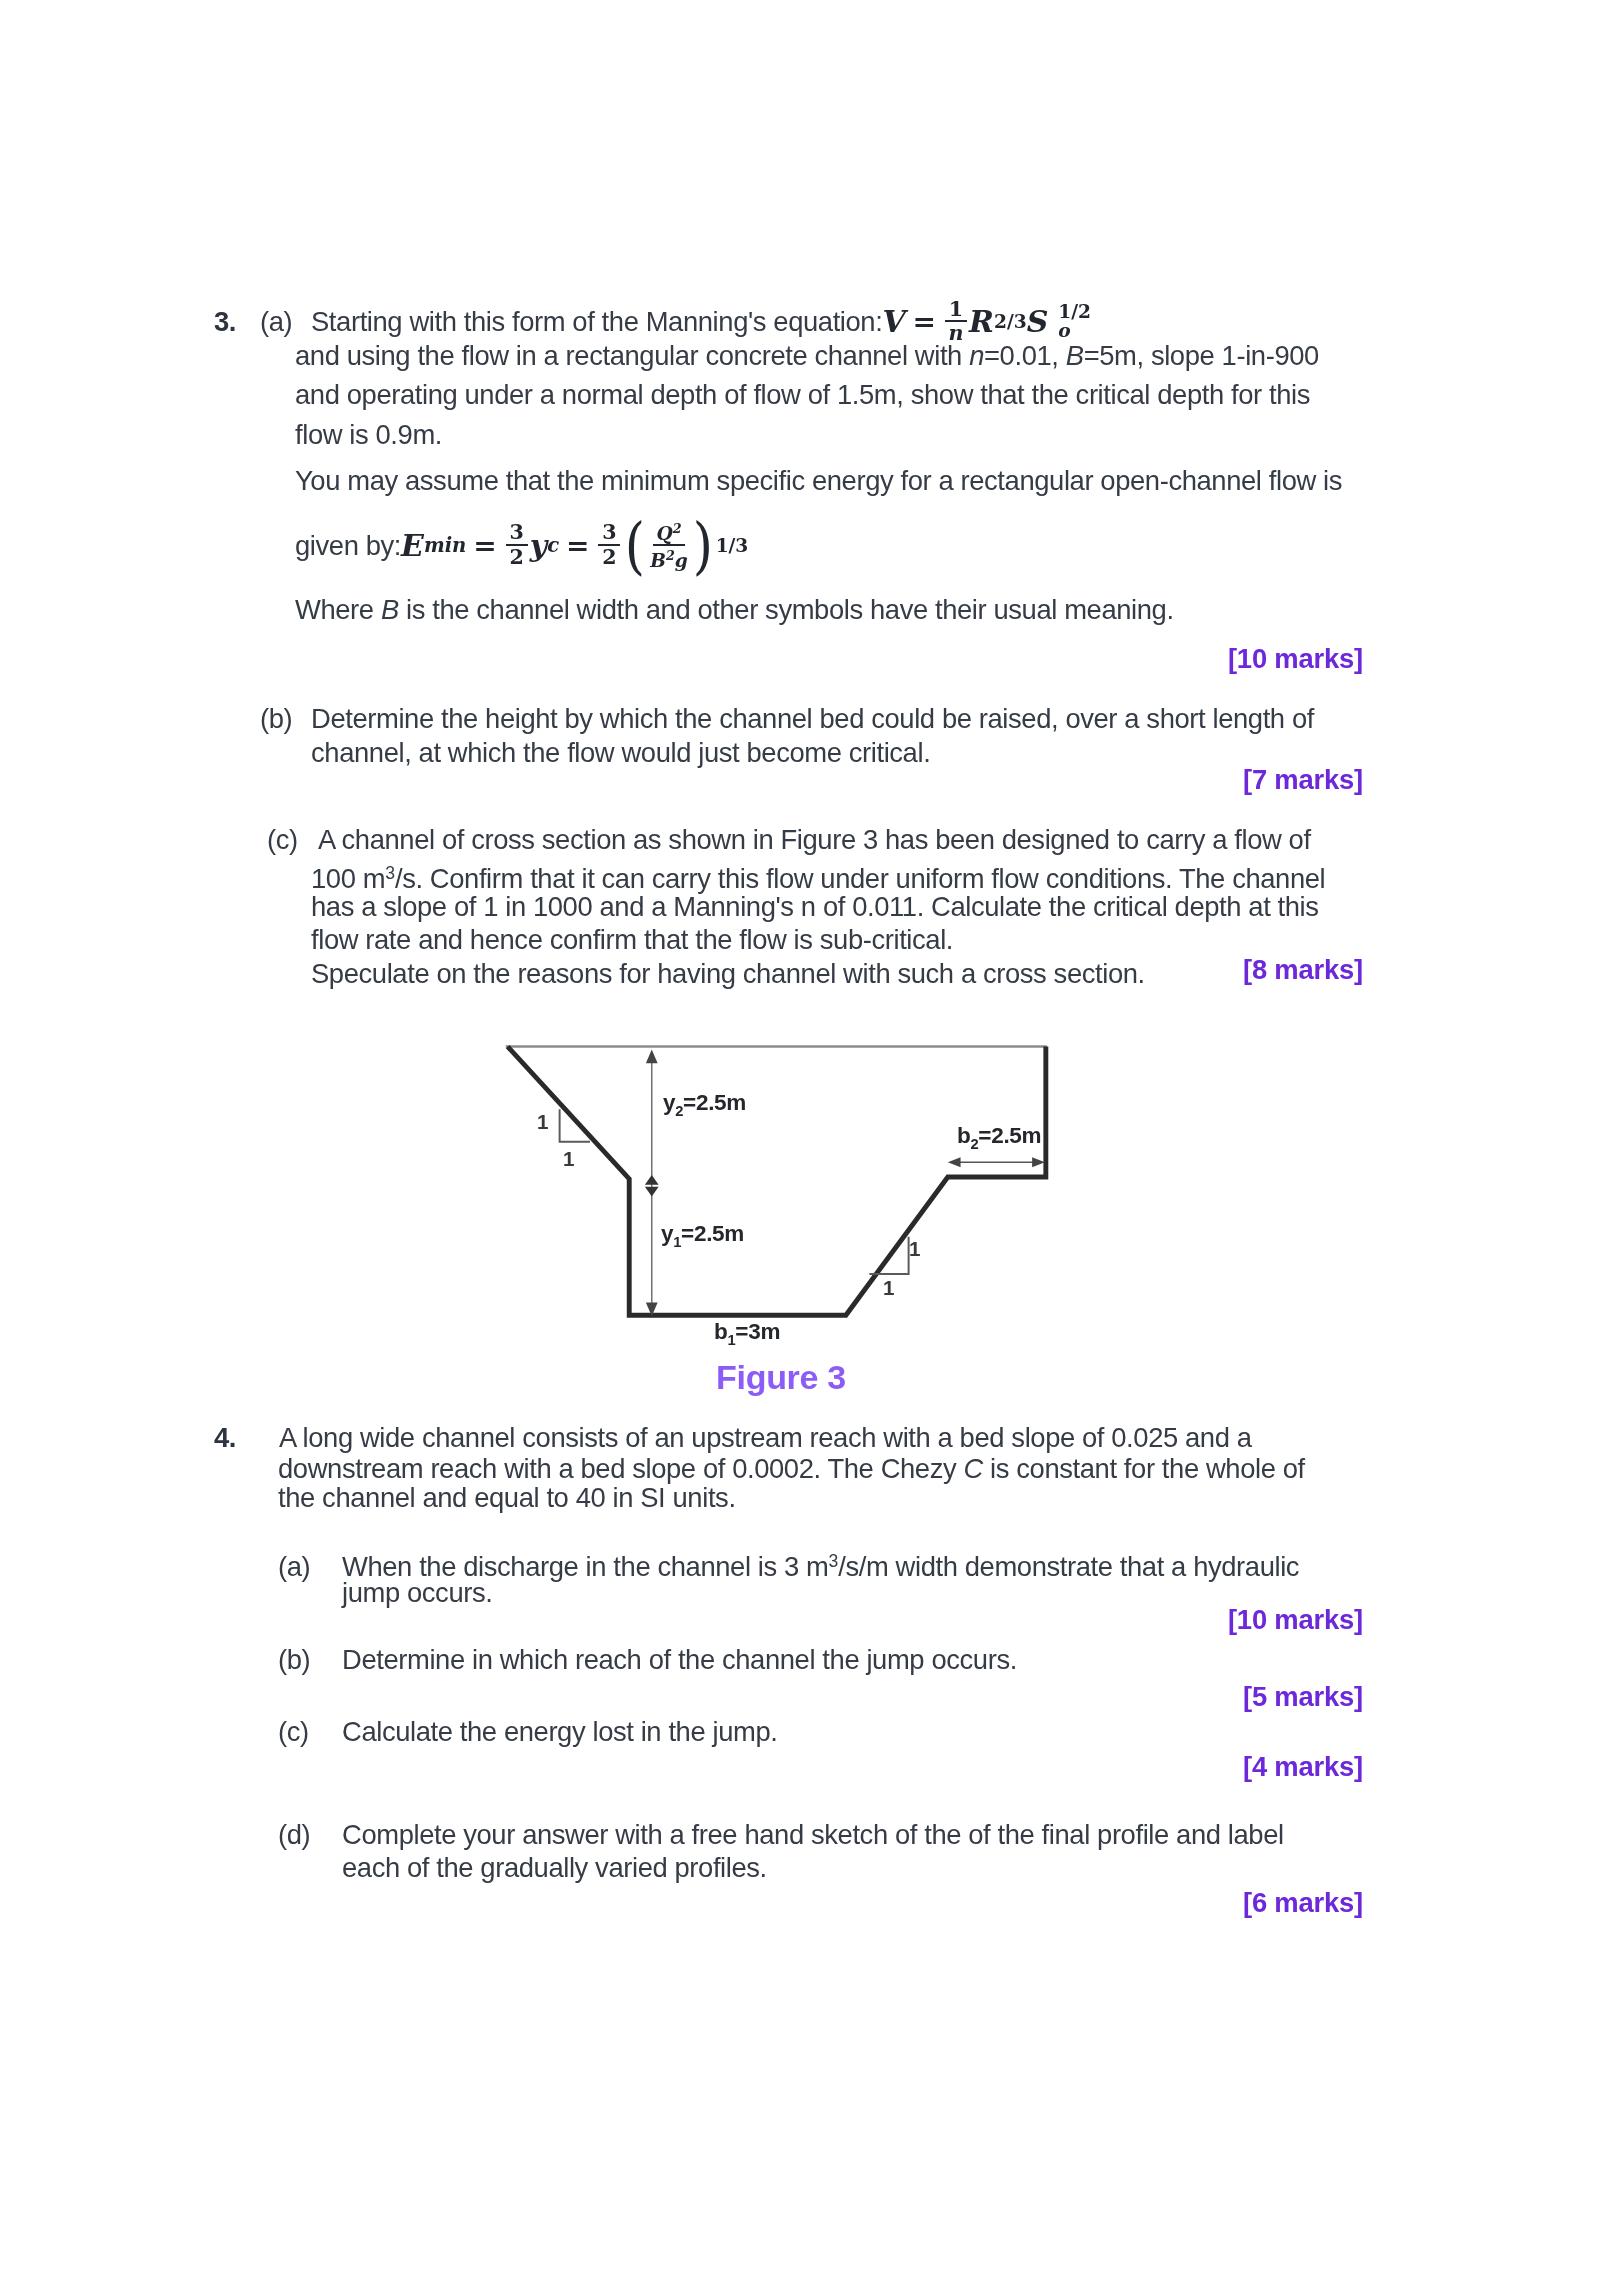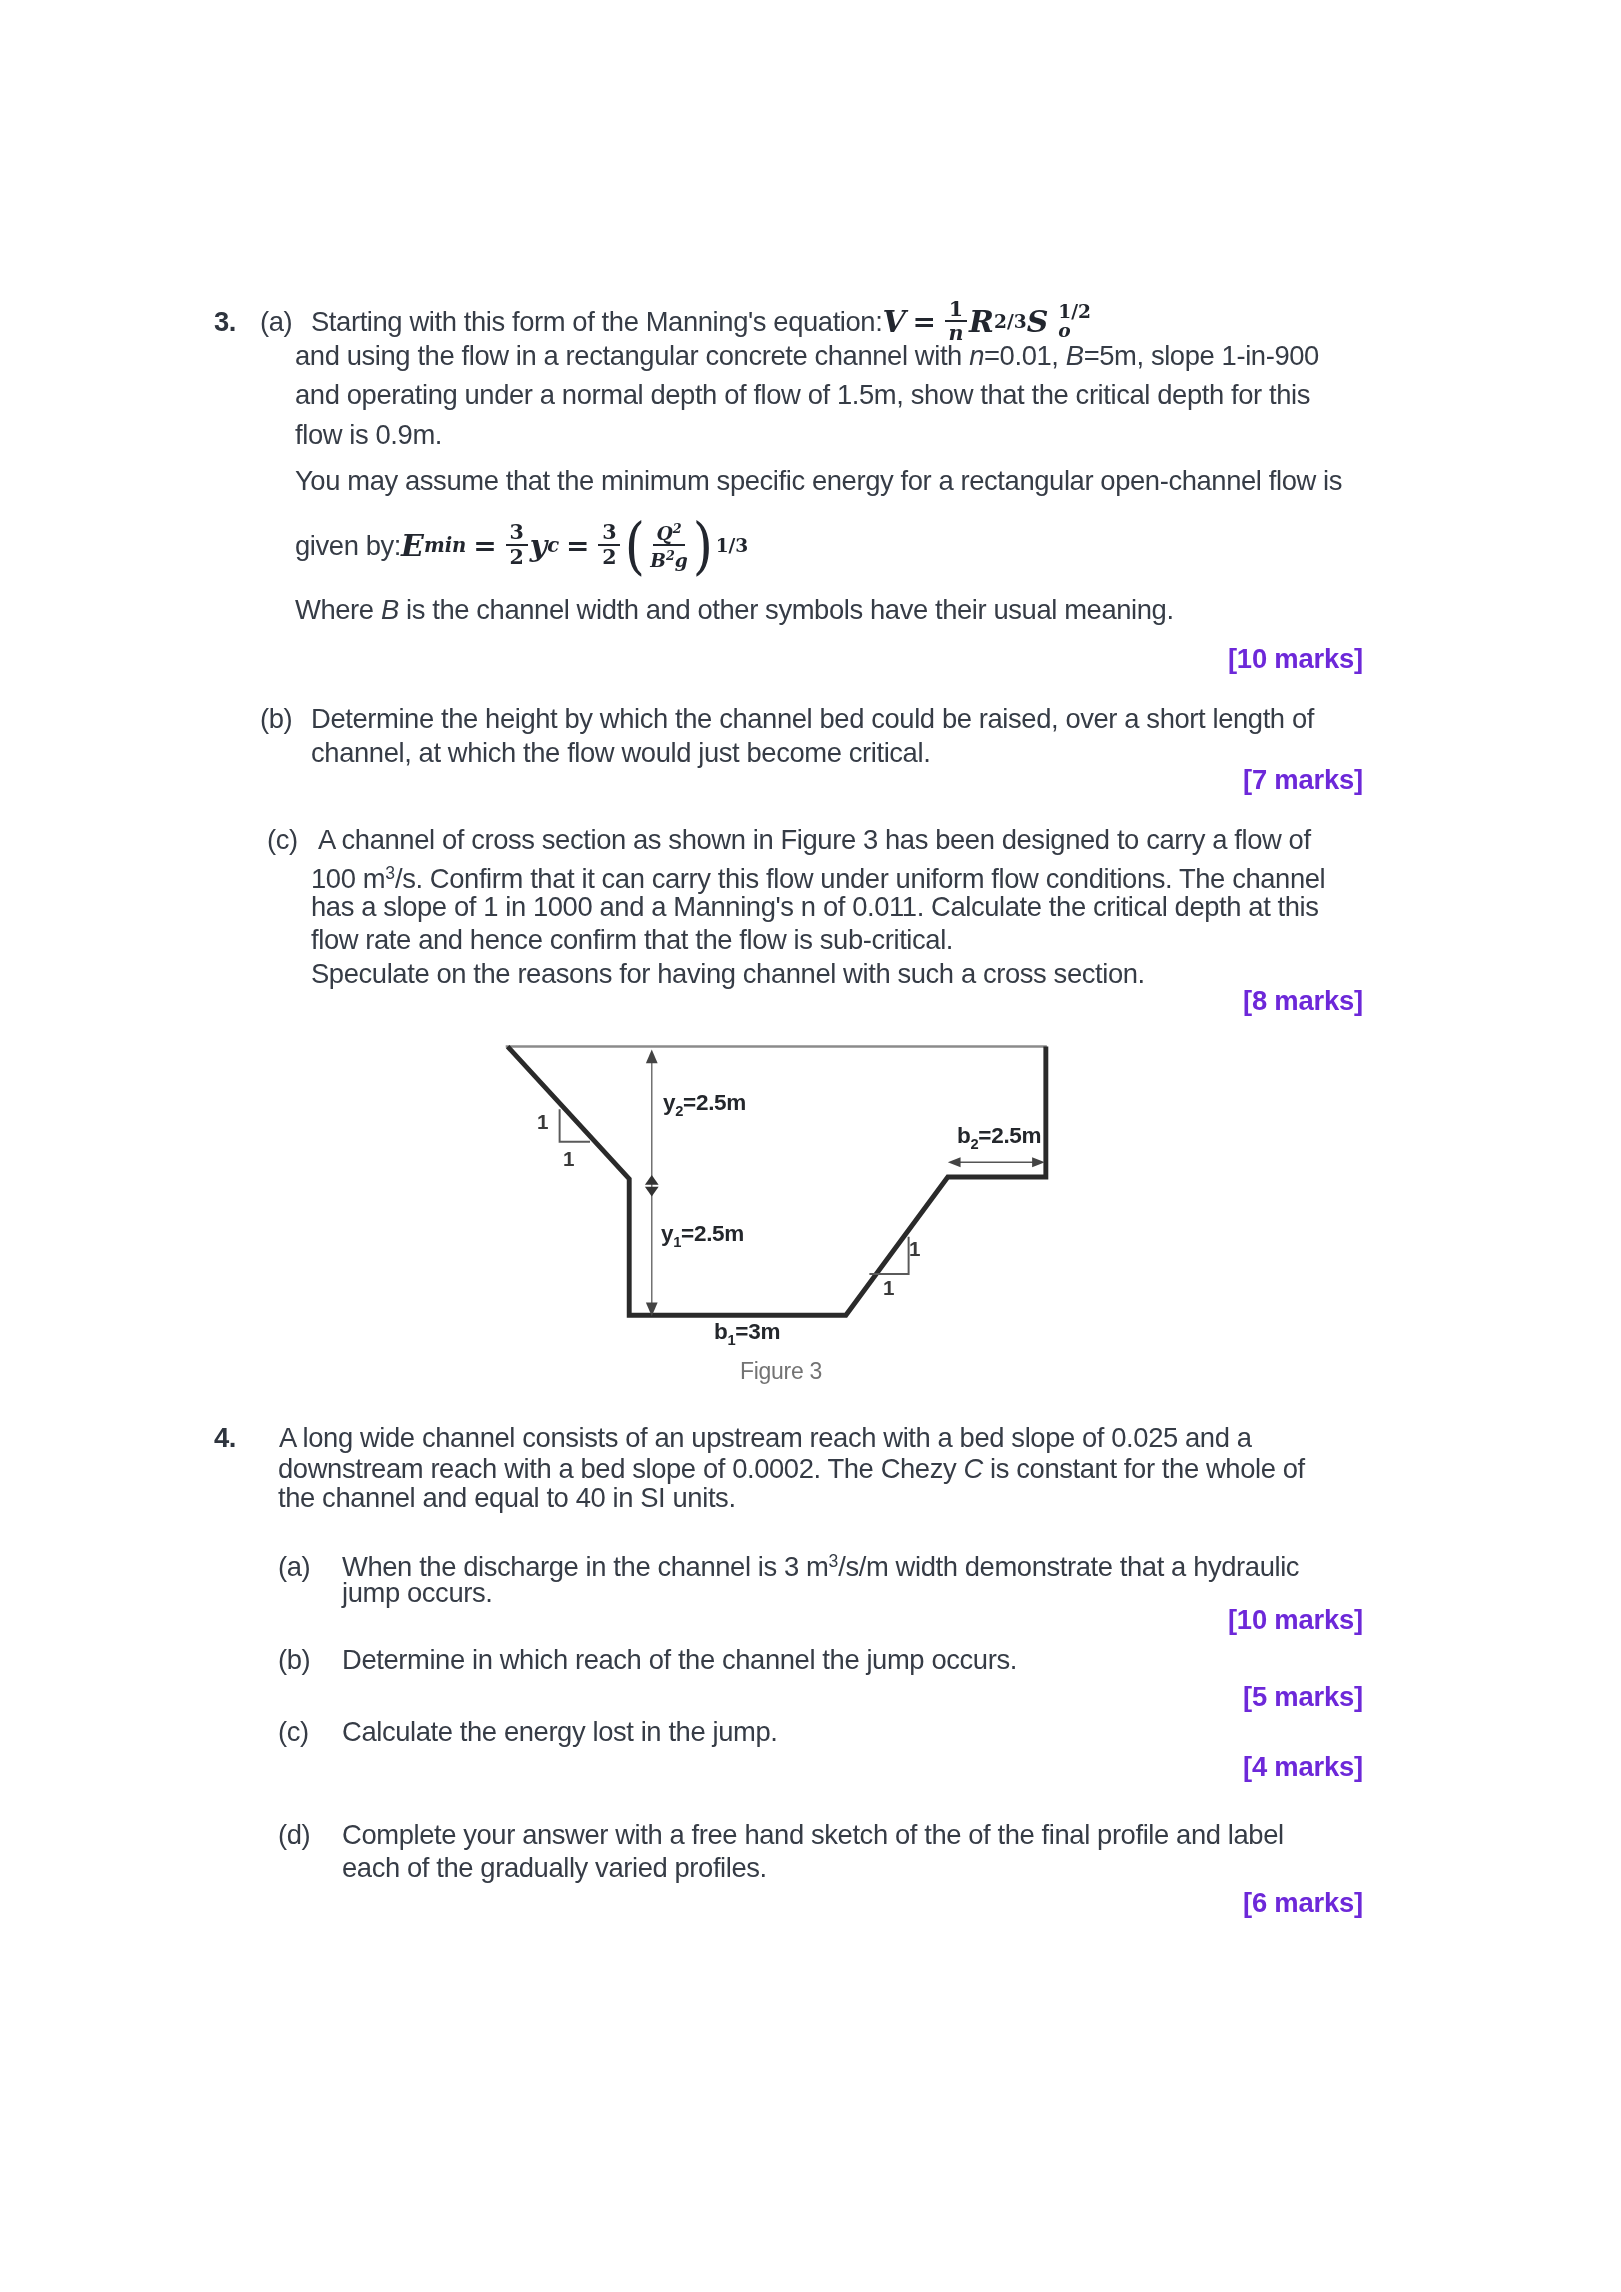--- a/index.html
+++ b/index.html
@@ -43,21 +43,21 @@
   .isup { font-size:12.7px; vertical-align:6.9px; }
   
   .fig-label {
     position:absolute; font-size:22.5px; font-weight:600; color:#24272c;
     letter-spacing:-0.3px; white-space:nowrap;
   }
   .fsub { font-size:14.7px; vertical-align:-5.9px; }
   .slope-one { position:absolute; font-size:20.6px; font-weight:600; color:#3a3a3a; }
   .fig-caption {
     position:absolute; left:441px; width:680px; top:1358px; text-align:center;
-    font-size:23px; font-weight:normal; color:#737373; letter-spacing:-0.3px;
+    font-size:34px; font-weight:bold; color:#8b5cf6; letter-spacing:-0.3px;
   }
 </style>
 </head>
 <body>
 
 <div class="line eqline" style="left:214px; top:286px; height:71px;">
   <span class="qnum q3num">3.</span>
     <span class="itemlab q3lab">(a)</span>
     <span>Starting with this form of the Manning's equation: </span>
   <span class="eqline">
@@ -125,21 +125,21 @@
 
 <div class="line" style="left:267px; top:823px;">
   <span class="itemlab q3lab">(c)</span><span>A channel of cross section as shown in Figure 3 has been designed to carry a flow of</span>
 </div>
 <div class="line" style="left:311px; top:857px;">
   <span>100 m</span><span class="sup3">3</span><span>/s. Confirm that it can carry this flow under uniform flow conditions. The channel</span>
 </div>
 <div class="line" style="left:311px; top:890px;">has a slope of 1 in 1000 and a Manning's n of 0.011. Calculate the critical depth at this</div>
 <div class="line" style="left:311px; top:923px;">flow rate and hence confirm that the flow is sub-critical.</div>
 <div class="line" style="left:311px; top:957px;">Speculate on the reasons for having channel with such a cross section.</div>
-<div class="marks" style="top:985px;">[8 marks]</div>
+<div class="marks" style="top:954px;">[8 marks]</div>
 
 <svg style="position:absolute; left:441px; top:1019px;" width="647" height="412" viewBox="0 0 660 420">
 
   <line x1="66" y1="28" x2="618" y2="28" stroke="#8b8b8b" stroke-width="2.5"></line>
 
   <path d="M68,28 L192,163 L192,302 L413,302 L517,161 L617,161 L617,28" fill="none" stroke="#2a2a2a" stroke-width="5" stroke-linejoin="miter"></path>
 
   <line x1="215" y1="36" x2="215" y2="298" stroke="#6f6f6f" stroke-width="1.5"></line>
   <polygon points="215,31 209,45 221,45" fill="#444"></polygon>
   <polygon points="215,303 209,289 221,289" fill="#444"></polygon>

